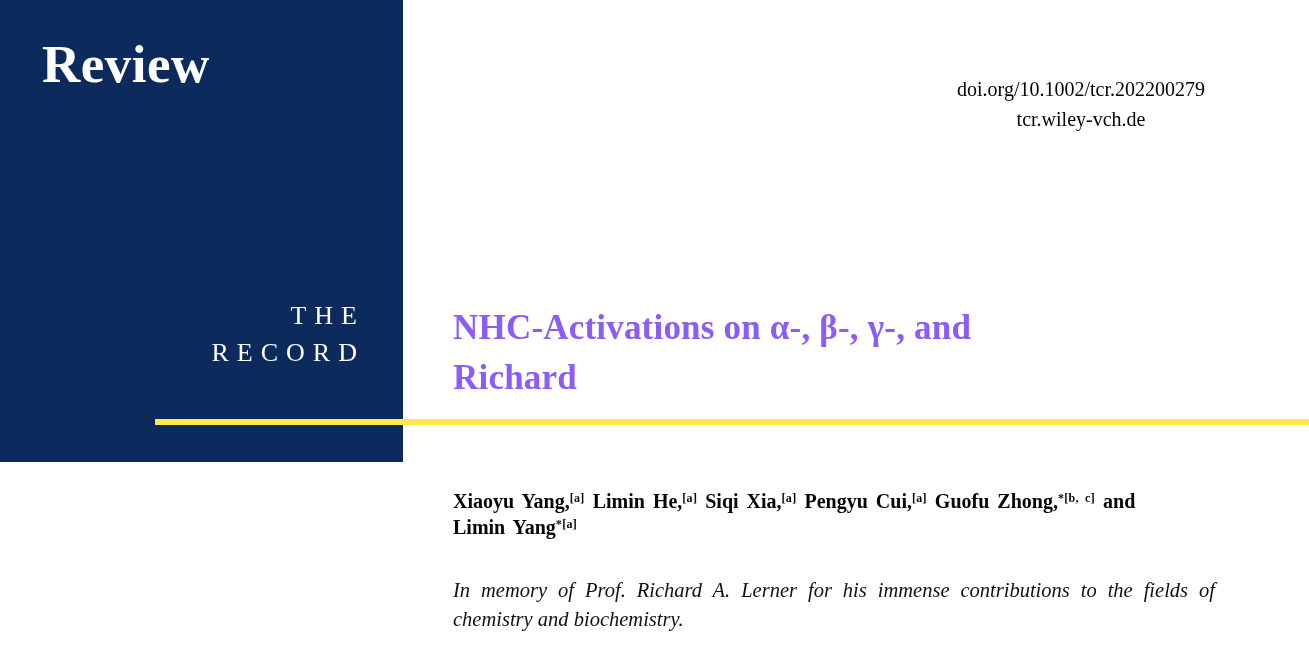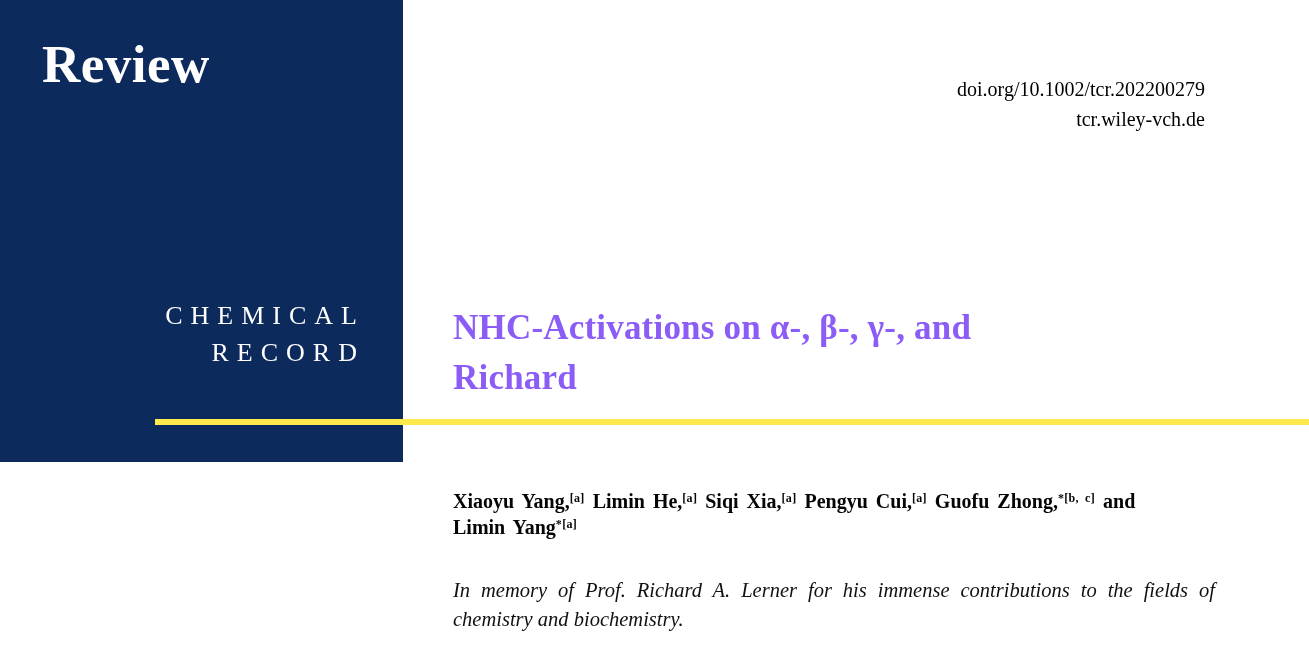--- a/index.html
+++ b/index.html
@@ -40,21 +40,21 @@
 
   .accent-rule {
     position: absolute; left: 155px; top: 419px;
     width: 1154px; height: 6px;
     background: #ffe94d;
     z-index: 2;
   }
 
   .doi-block {
     position: absolute; top: 74px; right: 104px;
-    text-align: right;
+    text-align: center;
     font-size: 20px;
     line-height: 30px;
     color: #000;
   }
 
   .article-title {
     position: absolute; left: 453px; top: 303px;
     font-size: 35px;
     font-weight: bold;
     line-height: 50px;
@@ -91,21 +91,21 @@
   }
 </style>
 </head>
 <body>
 
 <div class="brand-panel"></div>
 
 <div class="article-type">Review</div>
 
 <div class="journal-name">
-  <div class="jn-line">CHEMICAL</div>
+  <div class="jn-line">THE</div>
   <div class="jn-line">RECORD</div>
 </div>
 
 <div class="accent-rule"></div>
 
 <div class="doi-block">
   <div>doi.org/10.1002/tcr.202200279</div>
   <div>tcr.wiley-vch.de</div>
 </div>
 

